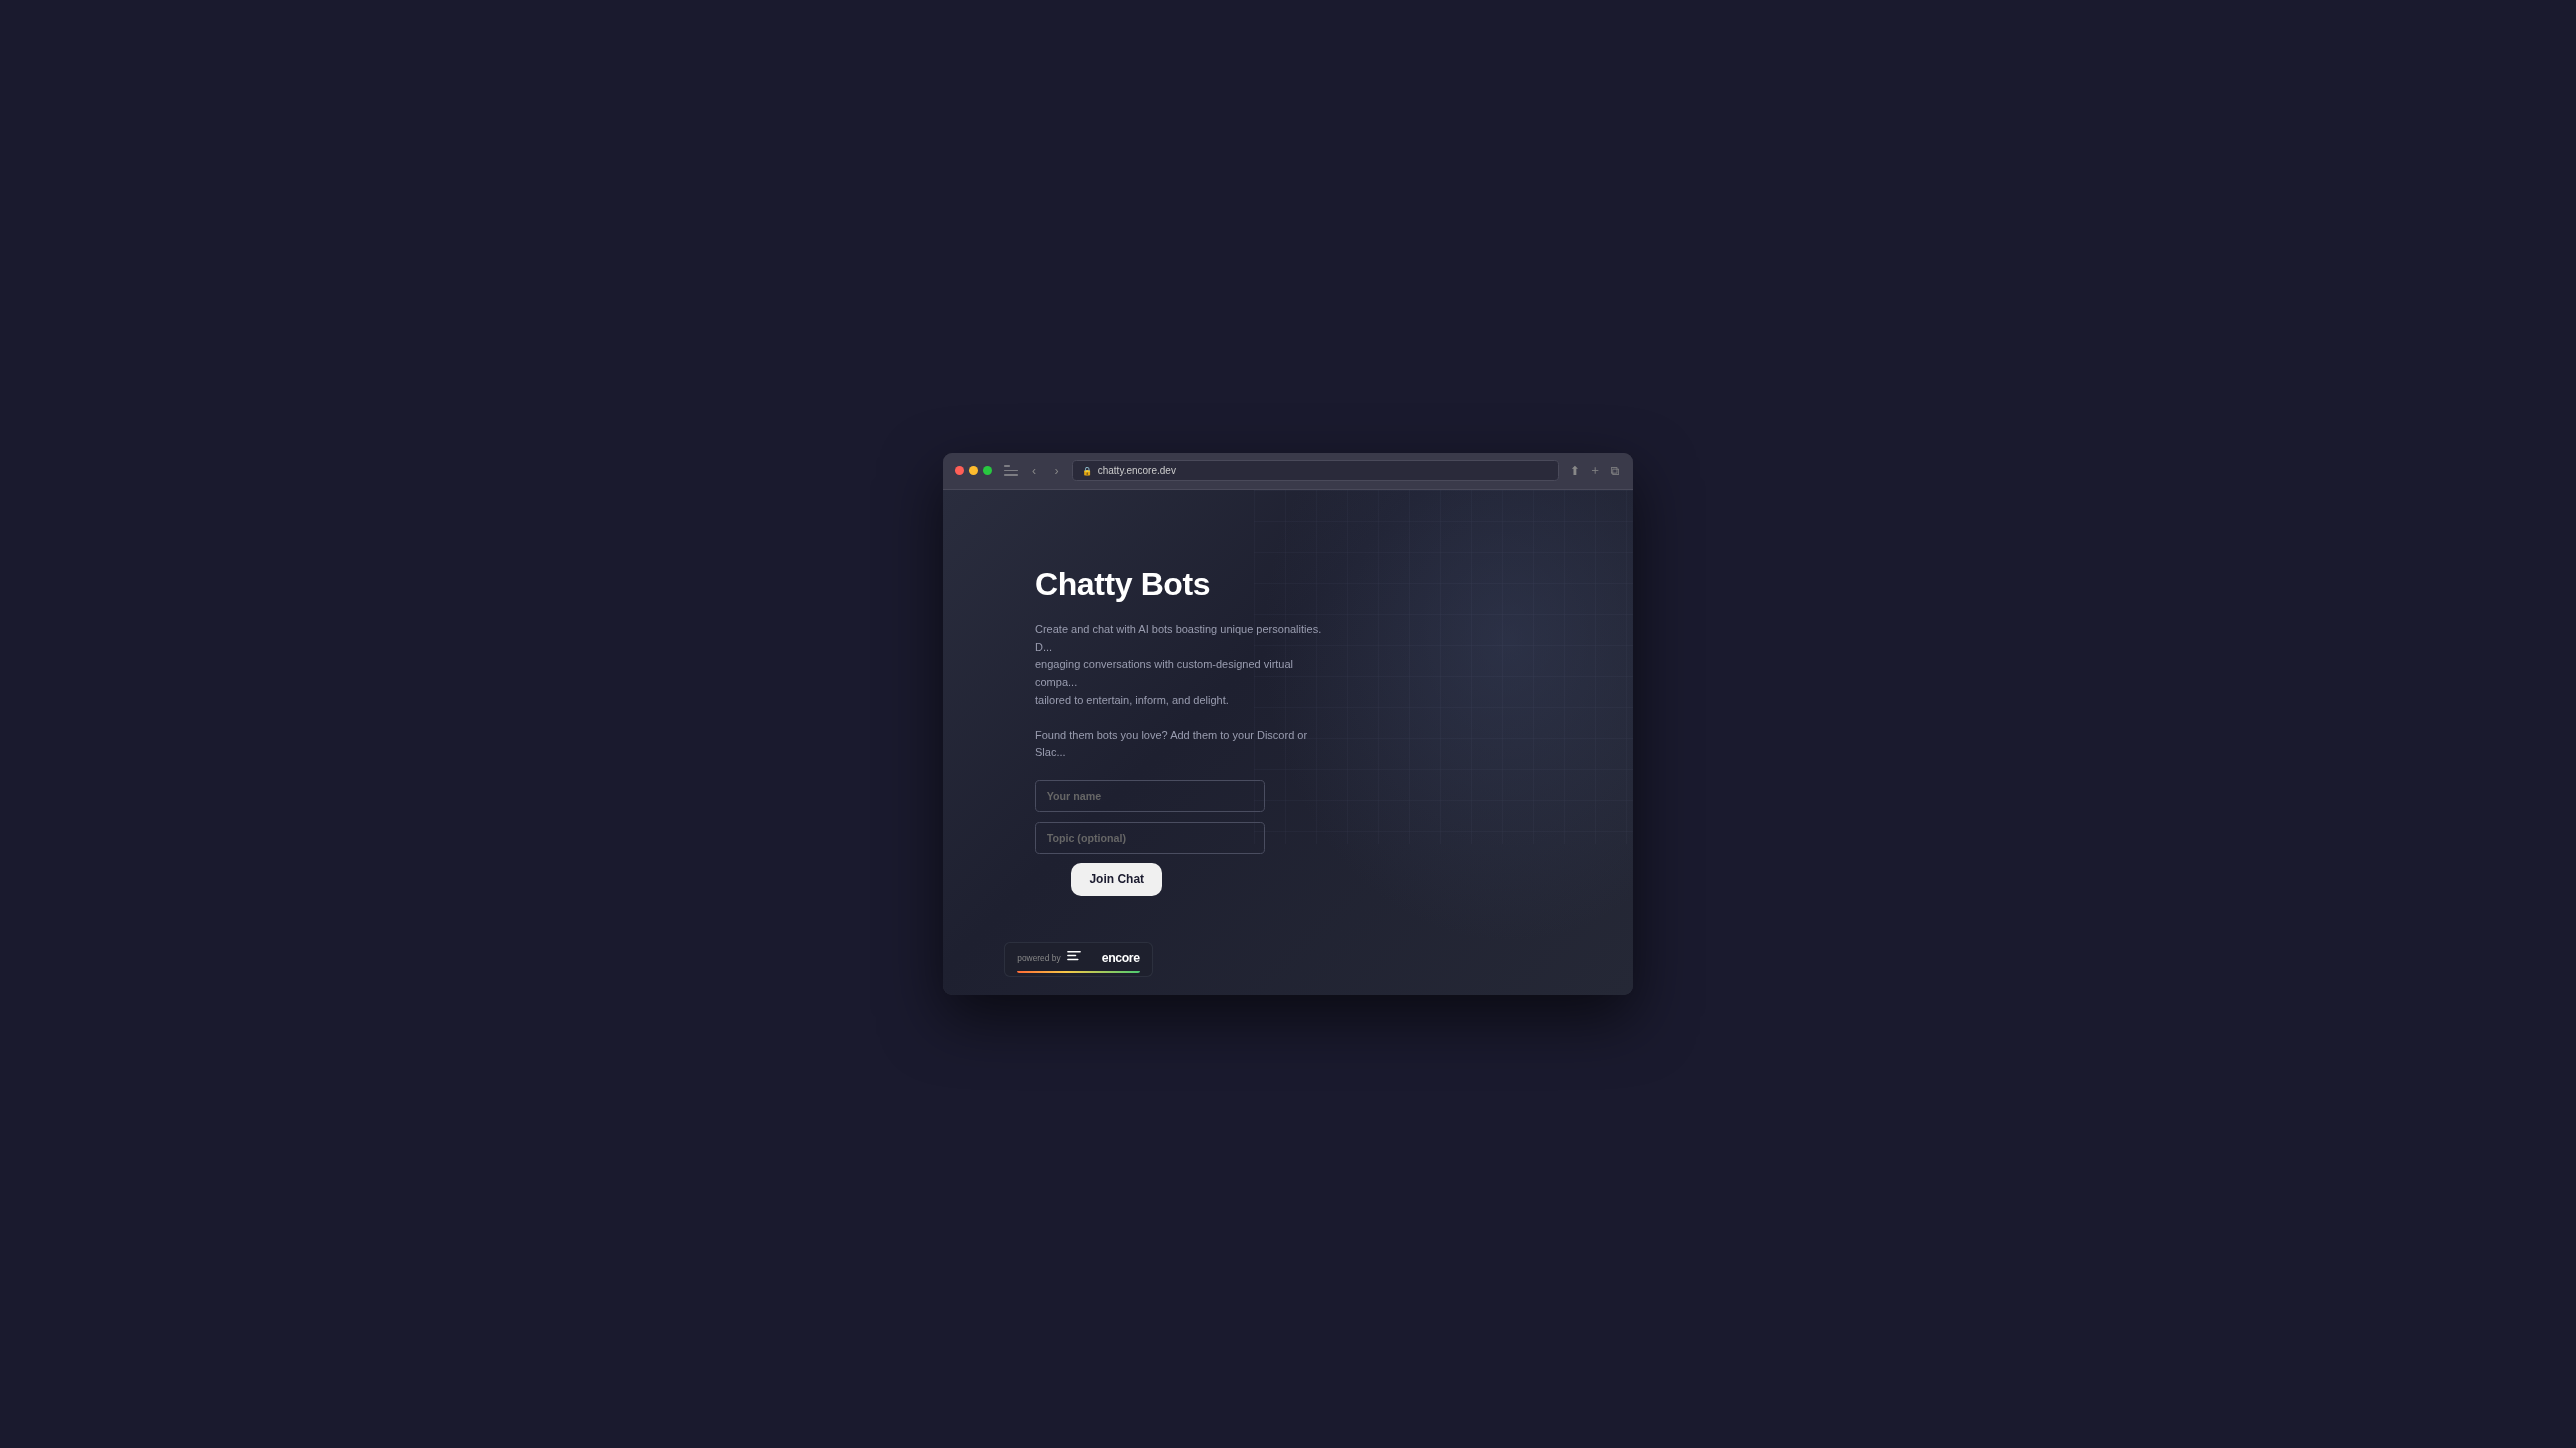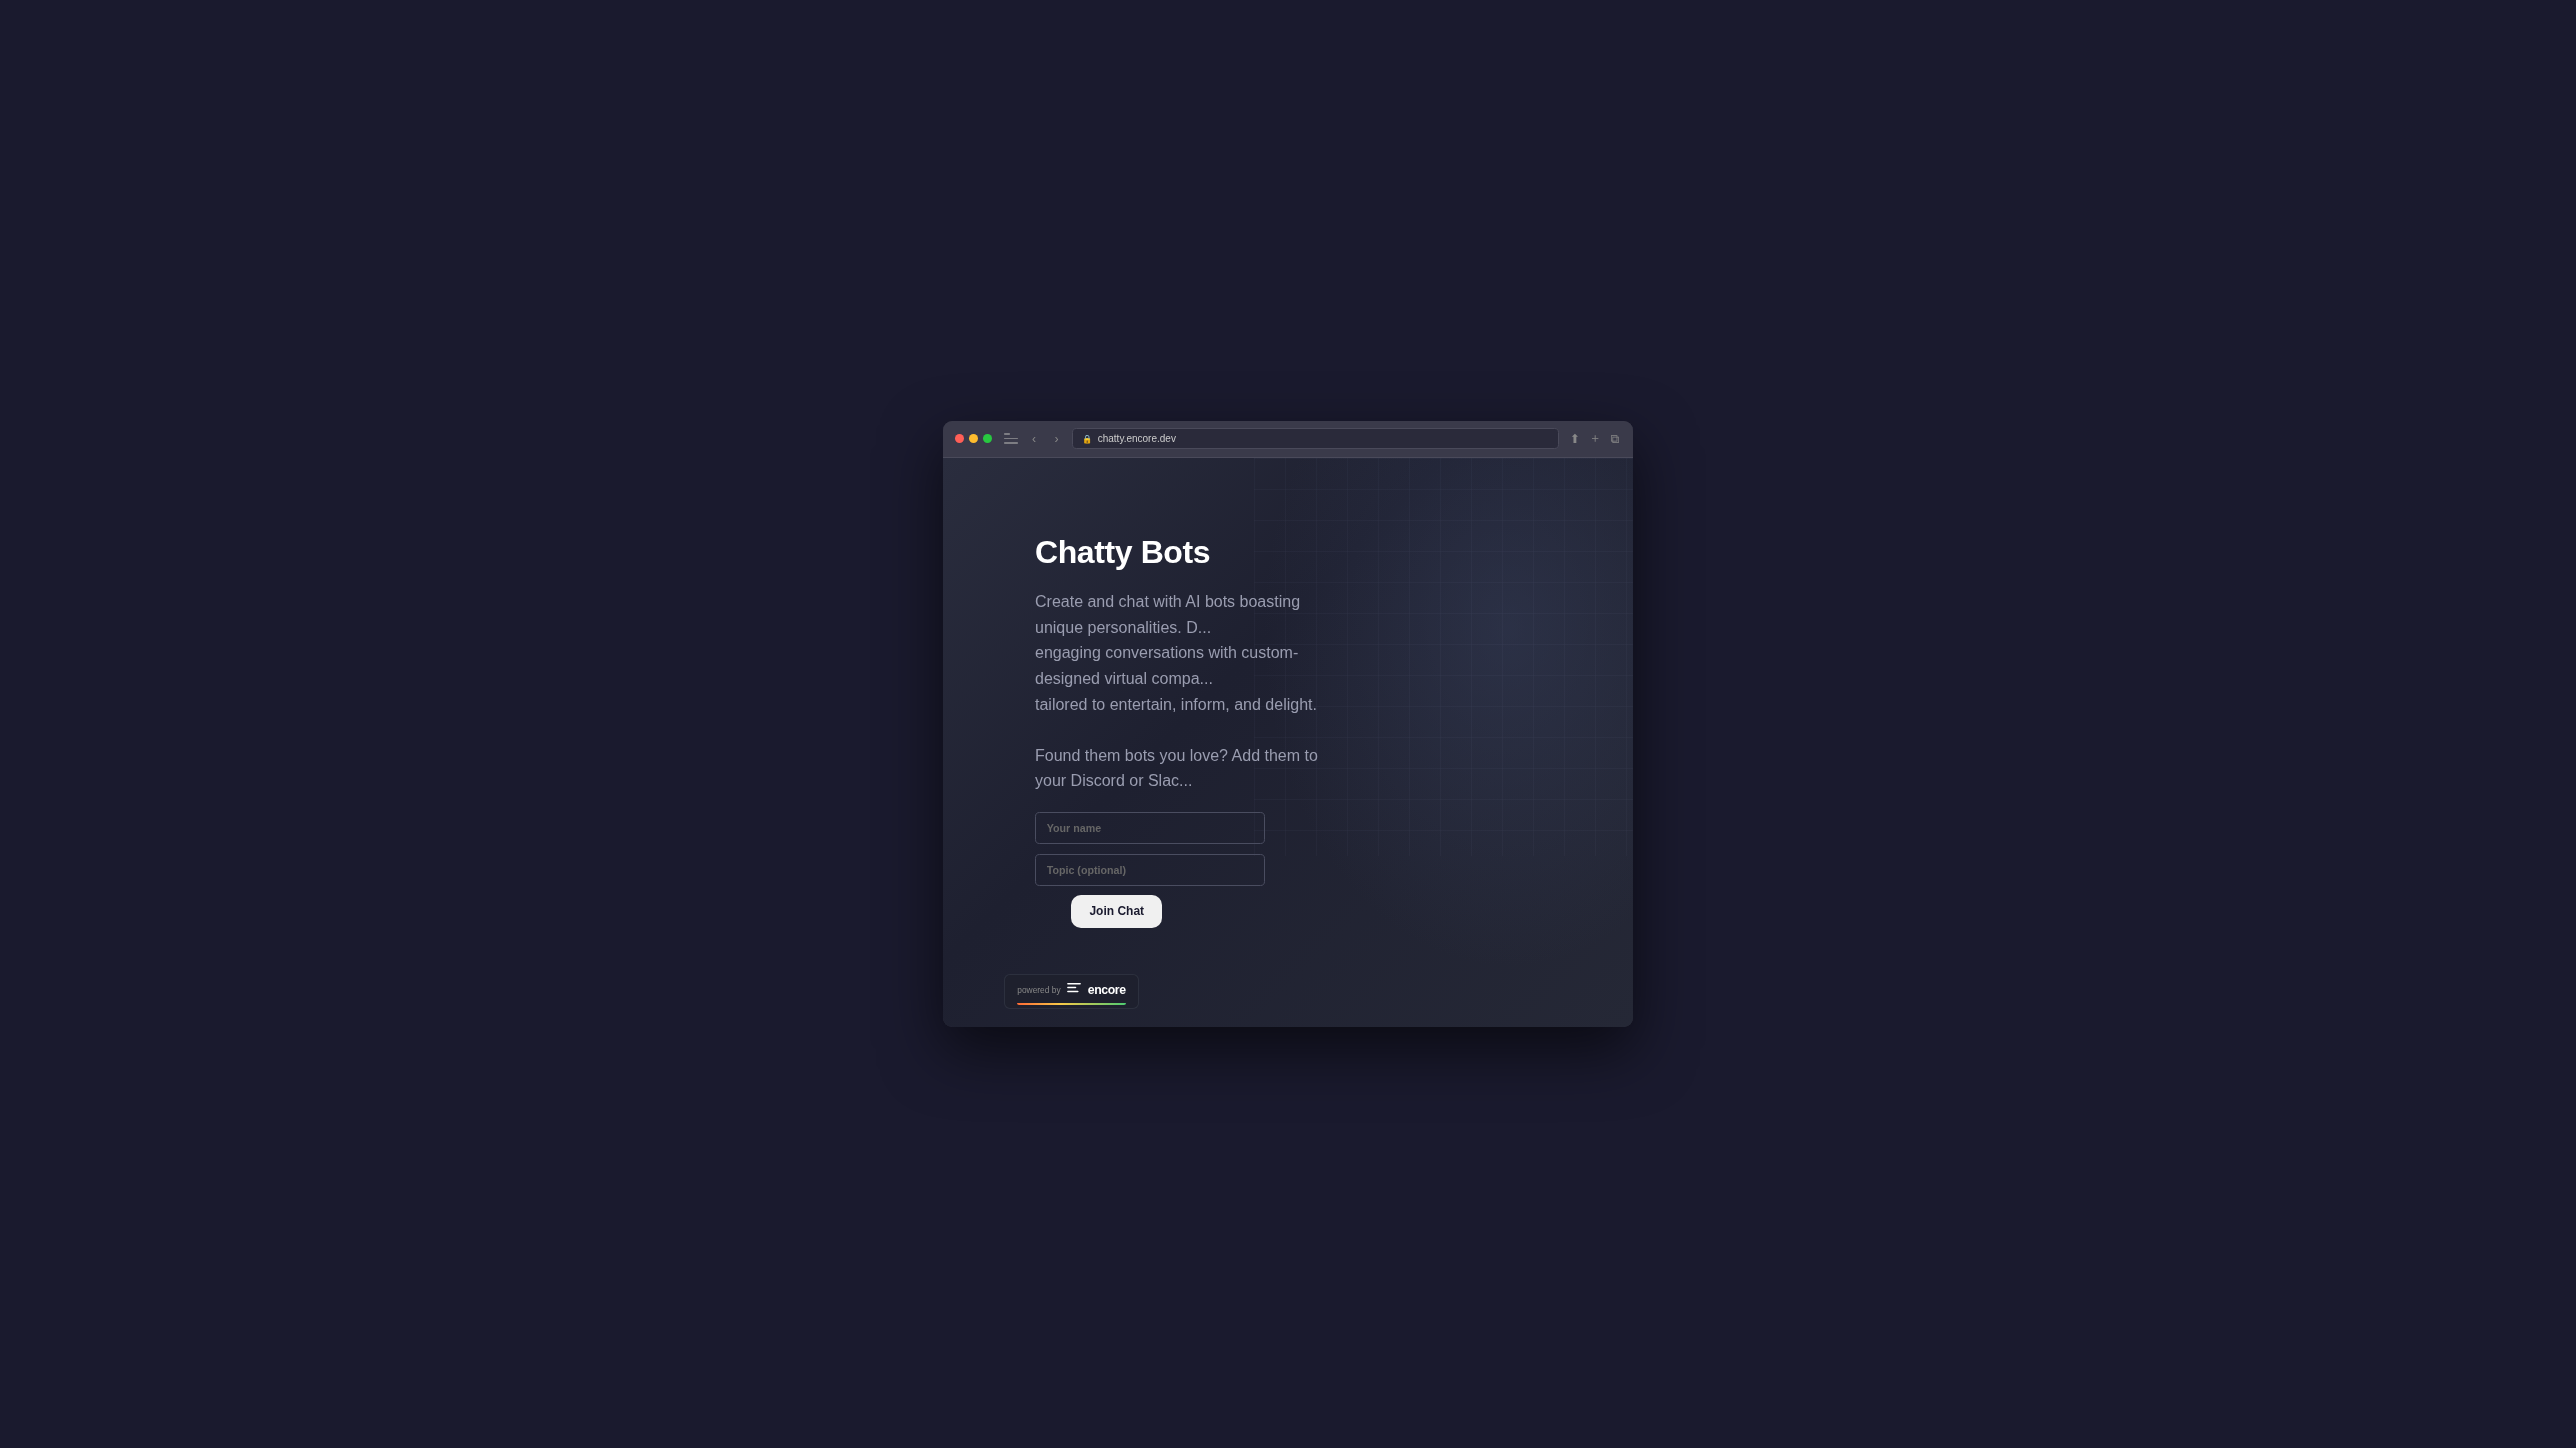--- a/index.html
+++ b/index.html
@@ -162,21 +162,21 @@
     .app-title {
       font-size: 32px;
       font-weight: 800;
       color: #ffffff;
       margin-bottom: 18.4px;
       letter-spacing: -0.4px;
     }
 
     .app-description {
       color: #9a9db0;
-      font-size: 16px;
+      font-size: 11px;
       line-height: 1.6;
       margin-bottom: 18px;
       max-width: 292px;
     }
 
     .form-section {
       display: flex;
       flex-direction: column;
       gap: 9.2px;
       max-width: 230px;
@@ -326,21 +326,21 @@
 
     .powered-by-label {
       color: #888;
       font-size: 8.4px;
       text-transform: lowercase;
     }
 
     .encore-logo {
       display: flex;
       align-items: flex-start;
-      gap: 7px;
+      gap: 21px;
     }
 
     .encore-icon {
       color: #fff;
       font-size: 12.3px;
     }
 
     .encore-text {
       color: #ffffff;
       font-size: 12.3px;

